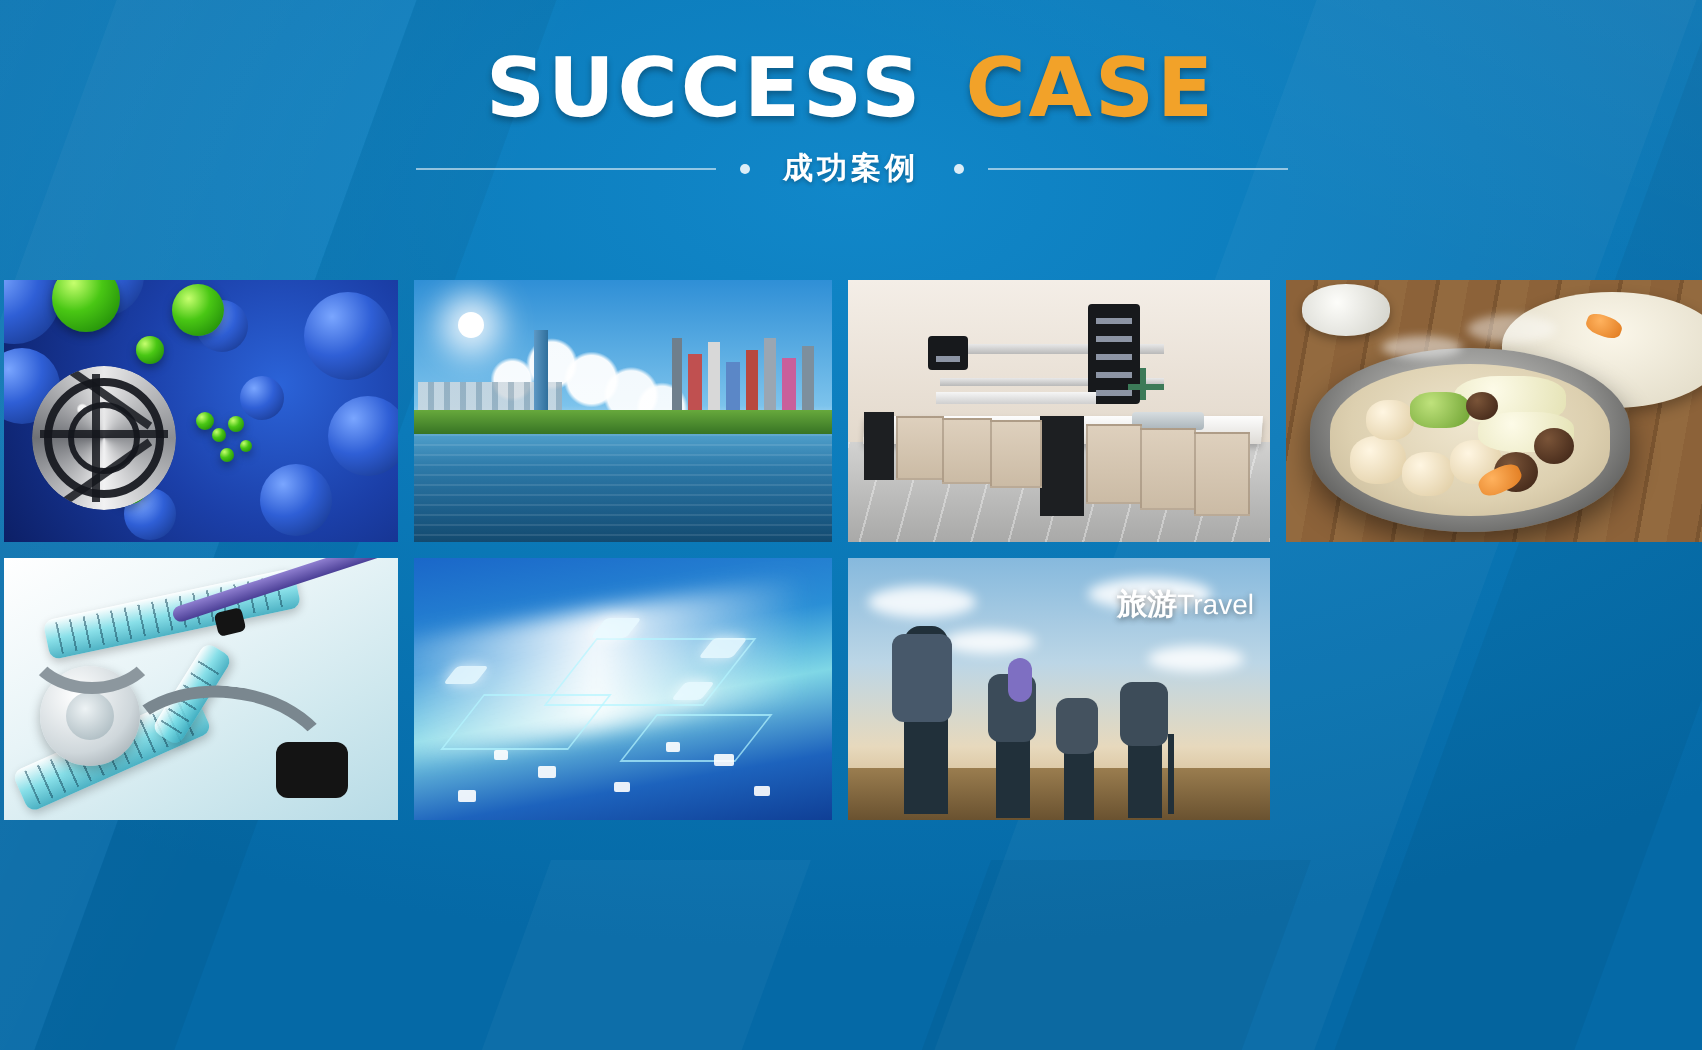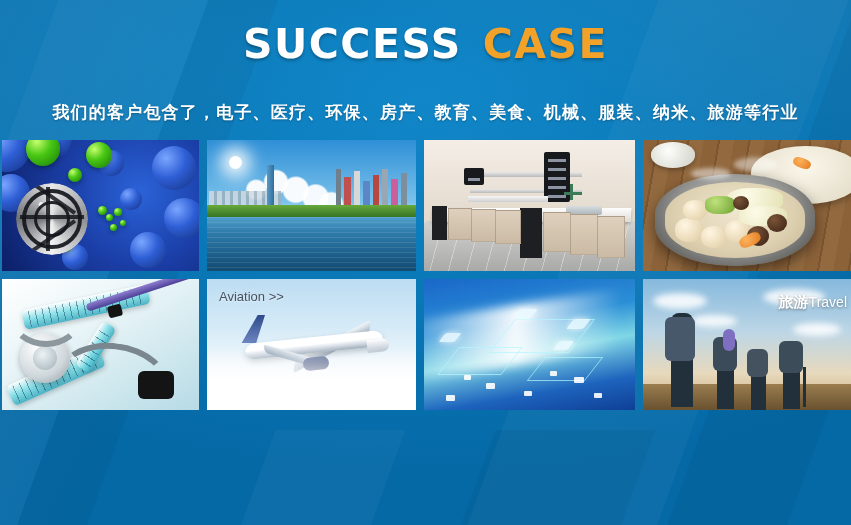--- a/index.html
+++ b/index.html
@@ -276,22 +276,30 @@
     <i style="left:250px;top:430px;width:130px;height:140px;"></i>
     <i class="d" style="left:470px;top:430px;width:160px;height:140px;"></i>
   </div>
 
   <div class="top">
 
     <div class="title">
       <span class="w">SUCCESS</span><span class="o">CASE</span>
     </div>
 
-
-    <div class="tagline">我们的客户包含了，电子、医疗、环保、房产、教育、美食、机械、服装、纳米、旅游等行业</div>
+    <div class="subrow">
+      <div class="ln left"></div>
+      <div class="gapsm"></div>
+      <div class="dot"></div>
+      <div class="cn-sub">成功案例</div>
+      <div class="dot"></div>
+      <div class="gapsm"></div>
+      <div class="ln right"></div>
+    </div>
+
   </div>
 
   <div class="grid">
 
     <div class="cell nano">
       <div class="sph blue" style="left:-18px;top:-14px;width:46px;height:46px;"></div>
       <div class="sph blue" style="left:30px;top:-22px;width:40px;height:40px;"></div>
       <div class="sph blue" style="left:-10px;top:34px;width:38px;height:38px;"></div>
       <div class="sph blue" style="left:150px;top:6px;width:44px;height:44px;"></div>
       <div class="sph blue" style="left:162px;top:58px;width:40px;height:40px;"></div>
@@ -374,30 +382,20 @@
       <div class="syr" style="left:4px;top:86px;width:100px;height:22px;transform:rotate(-24deg);"></div>
       <div class="syr" style="left:68px;top:60px;width:52px;height:16px;transform:rotate(-58deg);"></div>
       <div class="purple" style="left:82px;top:8px;width:110px;"></div>
       <div class="blackclip" style="left:106px;top:26px;width:14px;height:12px;transform:rotate(-14deg);"></div>
       <div class="blackclip" style="left:136px;top:92px;width:36px;height:28px;border-radius:6px;"></div>
       <div class="ring" style="left:18px;top:54px;width:50px;height:50px;"></div>
       <div class="tube" style="left:52px;top:64px;width:104px;height:70px;transform:rotate(6deg);"></div>
       <div class="tube" style="left:8px;top:10px;width:60px;height:46px;border-color:transparent transparent #8c979e transparent;"></div>
     </div>
 
-    <div class="cell avi">
-      <div class="tail"></div>
-      <div class="wing"></div>
-      <div class="body"></div>
-      <div class="nose"></div>
-      <div class="wing2"></div>
-      <div class="eng"></div>
-      <div class="clouds"></div>
-      <div class="overlay-txt ct">Aviation &gt;&gt;</div>
-    </div>
 
     <div class="cell cir">
       <div class="glow"></div>
       <div class="trace" style="left:24px;top:68px;width:62px;height:26px;transform:skewX(-38deg);"></div>
       <div class="trace" style="left:78px;top:40px;width:78px;height:32px;transform:skewX(-38deg);"></div>
       <div class="trace" style="left:112px;top:78px;width:56px;height:22px;transform:skewX(-38deg);"></div>
       <div class="chip" style="left:18px;top:54px;width:16px;height:9px;transform:skewX(-38deg);"></div>
       <div class="chip" style="left:92px;top:30px;width:18px;height:10px;transform:skewX(-38deg);"></div>
       <div class="chip" style="left:146px;top:40px;width:17px;height:10px;transform:skewX(-38deg);"></div>
       <div class="chip" style="left:132px;top:62px;width:15px;height:9px;transform:skewX(-38deg);"></div>

